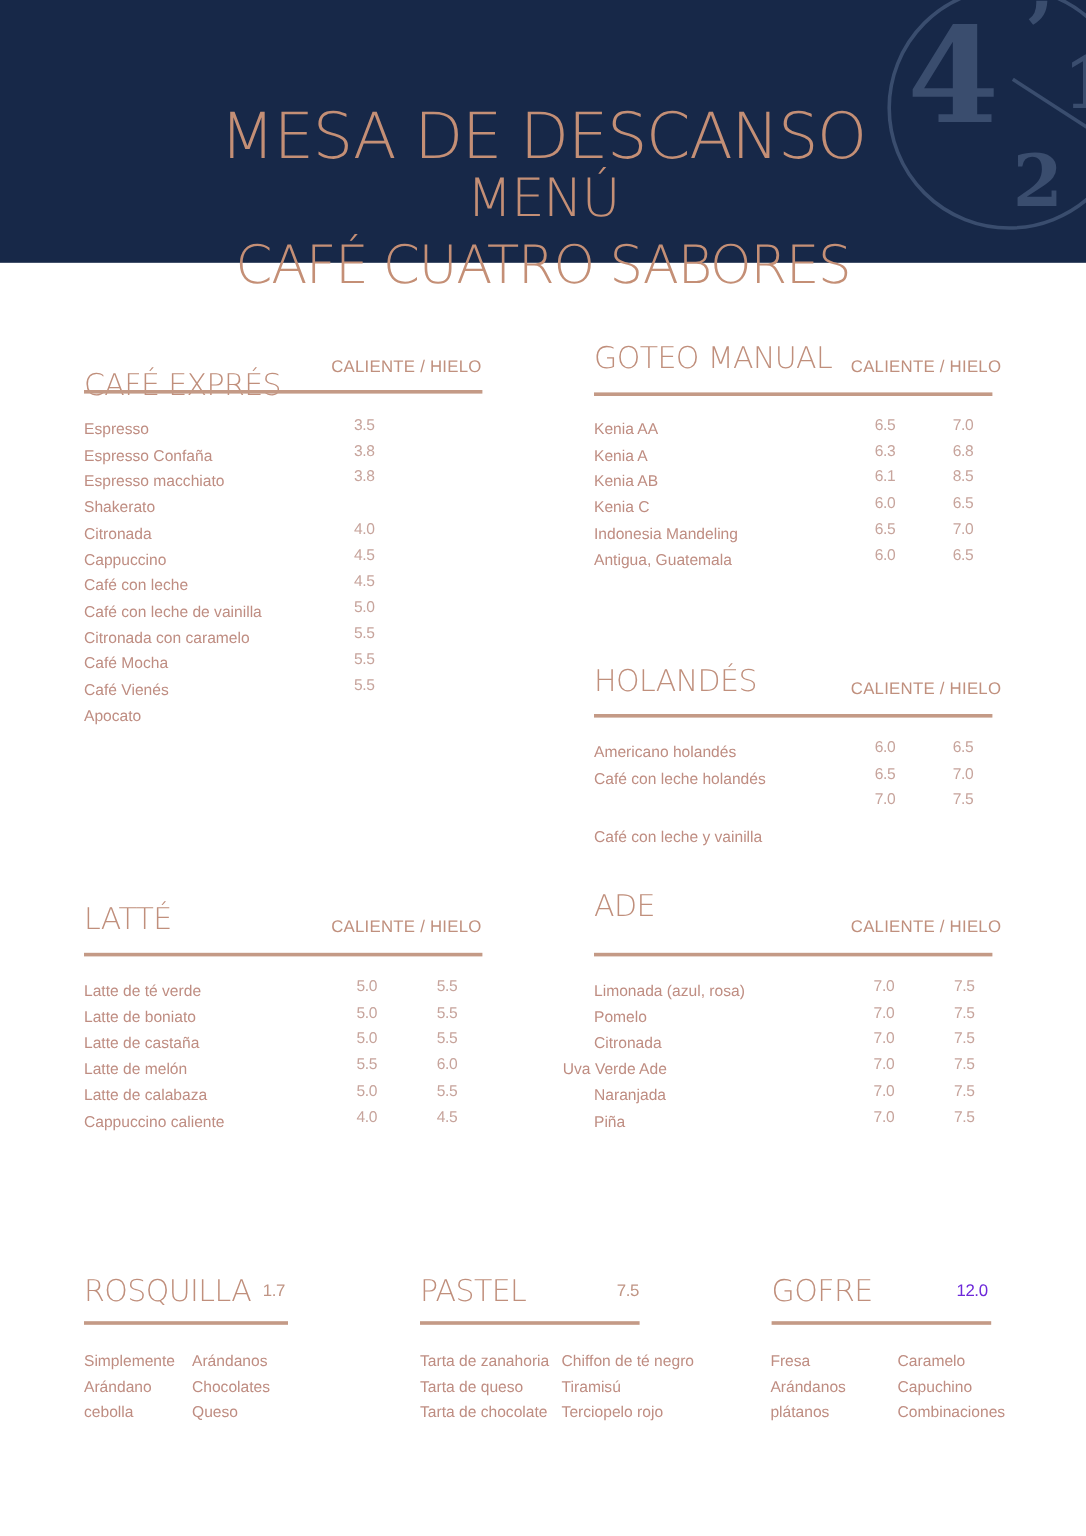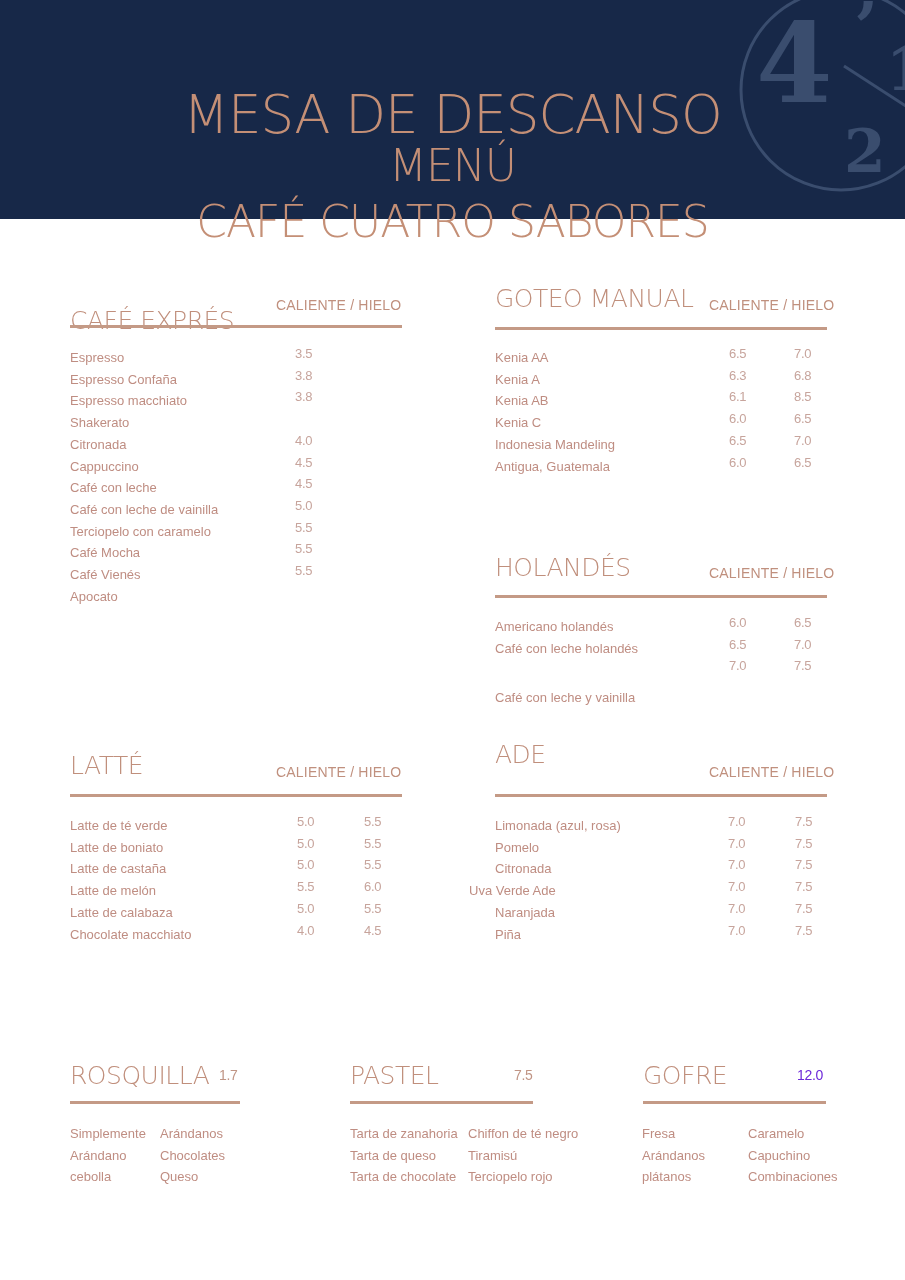--- a/index.html
+++ b/index.html
@@ -65,21 +65,21 @@
       </div>
       <div>
         <div class="row" style="left: 70px; top: 480.2px;">Café con leche</div>
         <div class="price" style="left: 295px; top: 476.2px;">4.5</div>
       </div>
       <div>
         <div class="row" style="left: 70px; top: 501.9px;">Café con leche de vainilla</div>
         <div class="price" style="left: 295px; top: 497.9px;">5.0</div>
       </div>
       <div>
-        <div class="row" style="left: 70px; top: 523.6px;">Terciopelo con caramelo</div>
+        <div class="row" style="left: 70px; top: 523.6px;">Citronada con caramelo</div>
         <div class="price" style="left: 295px; top: 519.6px;">5.5</div>
       </div>
       <div>
         <div class="row" style="left: 70px; top: 545.3px;">Café Mocha</div>
         <div class="price" style="left: 295px; top: 541.3px;">5.5</div>
       </div>
       <div>
         <div class="row" style="left: 70px; top: 567px;">Café Vienés</div>
         <div class="price" style="left: 295px; top: 563px;">5.5</div>
       </div>
@@ -174,21 +174,21 @@
         <div class="row" style="left: 70px; top: 883.1px;">Latte de melón</div>
         <div class="price" style="left: 297px; top: 879.1px;">5.5</div>
         <div class="price" style="left: 364px; top: 879.1px;">6.0</div>
       </div>
       <div>
         <div class="row" style="left: 70px; top: 904.8px;">Latte de calabaza</div>
         <div class="price" style="left: 297px; top: 900.8px;">5.0</div>
         <div class="price" style="left: 364px; top: 900.8px;">5.5</div>
       </div>
       <div>
-        <div class="row" style="left: 70px; top: 926.5px;">Chocolate macchiato</div>
+        <div class="row" style="left: 70px; top: 926.5px;">Cappuccino caliente</div>
         <div class="price" style="left: 297px; top: 922.5px;">4.0</div>
         <div class="price" style="left: 364px; top: 922.5px;">4.5</div>
       </div>
     </div>
 </div>
 
 <div>
   <div class="sec-title" style="left:495px;top:740px;">ADE</div>
   <div class="sec-sub" style="left:709px;top:764px;">CALIENTE / HIELO</div>
   <div class="rule" style="left:495px;top:794px;width:332px;"></div>

